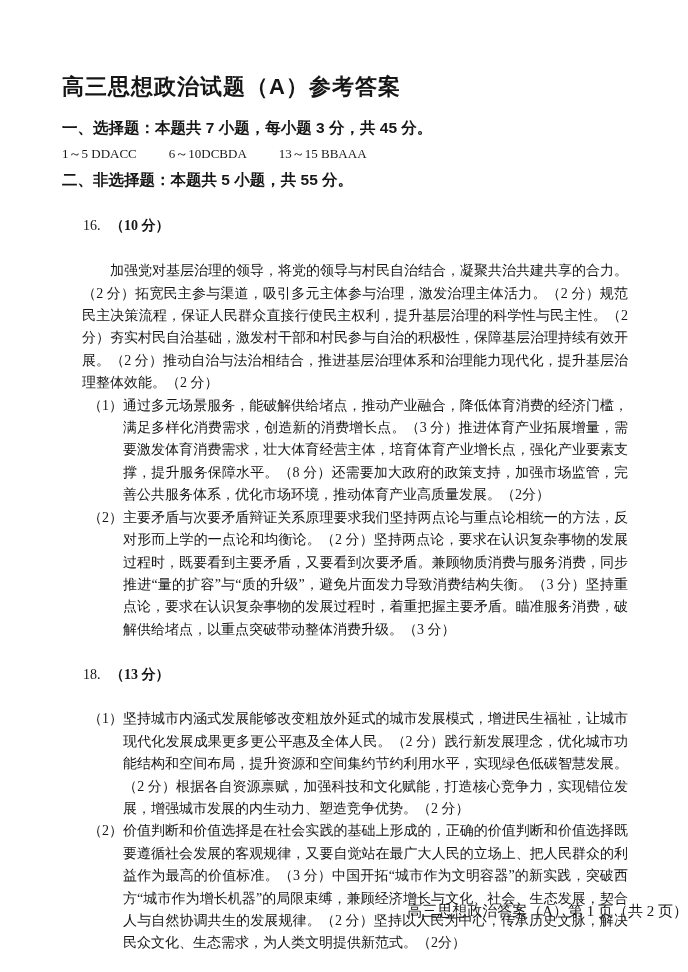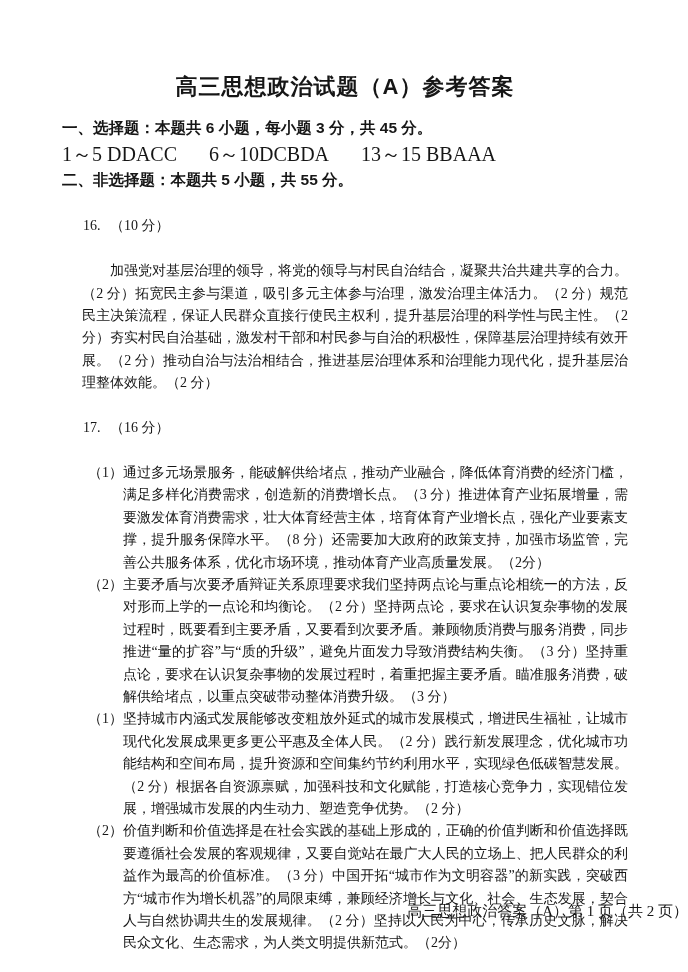--- a/index.html
+++ b/index.html
@@ -13,42 +13,41 @@
     color: #161616;
     font-family: "Liberation Serif", serif;
     padding: 74px 60px 0 62px;
     overflow: hidden;
   }
   .doc-title {
     font-family: "Liberation Sans", sans-serif;
     font-weight: 700;
     font-size: 22px;
     line-height: 26px;
-    text-align: center;
     margin-bottom: 15px;
     letter-spacing: 1px;
   }
   .sec-heading {
     font-family: "Liberation Sans", sans-serif;
     font-weight: 700;
     font-size: 15.5px;
     line-height: 26px;
   }
   .answer-key-row {
     display: flex;
     align-items: center;
-    font-size: 20px;
+    font-size: 13px;
     line-height: 26px;
   }
   .answer-group { white-space: pre; }
   .answer-group + .answer-group { margin-left: 32px; }
   .question { font-size: 14px; line-height: 22.4px; }
   .q-head { white-space: pre; }
   .q-number { display: inline-block; min-width: 22px; font-family: Liberation Serif, serif; }
-  .q-score { margin-left: 5px; }
+  .q-score { margin-left: 5px; font-weight: bold; }
   .q-paragraph {
     margin-left: 20px;
     text-indent: 2em;
     text-align: justify;
   }
   .subitem {
     display: flex;
     margin-left: 26px;
   }
   .subitem-label {
@@ -69,52 +68,52 @@
     line-height: 18px;
   }
 </style>
 </head>
 <body>
 
 <div class="page">
 
   <h1 class="doc-title">高三思想政治试题（A）参考答案</h1>
 
-  <div class="sec-heading">一、选择题：本题共 6 小题，每小题 3 分，共 45 分。</div>
+  <div class="sec-heading">一、选择题：本题共 7 小题，每小题 3 分，共 45 分。</div>
 
   <div class="answer-key-row">
     <span class="answer-group">1～5 DDACC</span>
     <span class="answer-group">6～10DCBDA</span>
     <span class="answer-group">13～15 BBAAA</span>
   </div>
 
   <div class="sec-heading">二、非选择题：本题共 5 小题，共 55 分。</div>
 
   <div class="question">
     <div class="q-head">
       <span class="q-number">16.</span><span class="q-score">（10 分）</span>
     </div>
     <div class="q-paragraph">加强党对基层治理的领导，将党的领导与村民自治结合，凝聚共治共建共享的合力。（2 分）拓宽民主参与渠道，吸引多元主体参与治理，激发治理主体活力。（2 分）规范民主决策流程，保证人民群众直接行使民主权利，提升基层治理的科学性与民主性。（2 分）夯实村民自治基础，激发村干部和村民参与自治的积极性，保障基层治理持续有效开展。（2 分）推动自治与法治相结合，推进基层治理体系和治理能力现代化，提升基层治理整体效能。（2 分）</div>
   </div>
 
   <div class="question">
-    <div class="q-head">
-      <span class="q-number">17.</span><span class="q-score">（16 分）</span>
-    </div>
     <div class="subitem">
       <span class="subitem-label">（1）</span>
       <span class="subitem-text">通过多元场景服务，能破解供给堵点，推动产业融合，降低体育消费的经济门槛，满足多样化消费需求，创造新的消费增长点。（3 分）推进体育产业拓展增量，需要激发体育消费需求，壮大体育经营主体，培育体育产业增长点，强化产业要素支撑，提升服务保障水平。（8 分）还需要加大政府的政策支持，加强市场监管，完善公共服务体系，优化市场环境，推动体育产业高质量发展。（2分）</span>
     </div>
     <div class="subitem">
       <span class="subitem-label">（2）</span>
       <span class="subitem-text">主要矛盾与次要矛盾辩证关系原理要求我们坚持两点论与重点论相统一的方法，反对形而上学的一点论和均衡论。（2 分）坚持两点论，要求在认识复杂事物的发展过程时，既要看到主要矛盾，又要看到次要矛盾。兼顾物质消费与服务消费，同步推进“量的扩容”与“质的升级”，避免片面发力导致消费结构失衡。（3 分）坚持重点论，要求在认识复杂事物的发展过程时，着重把握主要矛盾。瞄准服务消费，破解供给堵点，以重点突破带动整体消费升级。（3 分）</span>
     </div>
   </div>
 
   <div class="question">
+    <div class="q-head">
+      <span class="q-number">18.</span><span class="q-score">（13 分）</span>
+    </div>
     <div class="subitem">
       <span class="subitem-label">（1）</span>
       <span class="subitem-text">坚持城市内涵式发展能够改变粗放外延式的城市发展模式，增进民生福祉，让城市现代化发展成果更多更公平惠及全体人民。（2 分）践行新发展理念，优化城市功能结构和空间布局，提升资源和空间集约节约利用水平，实现绿色低碳智慧发展。（2 分）根据各自资源禀赋，加强科技和文化赋能，打造核心竞争力，实现错位发展，增强城市发展的内生动力、塑造竞争优势。（2 分）</span>
     </div>
     <div class="subitem">
       <span class="subitem-label">（2）</span>
       <span class="subitem-text">价值判断和价值选择是在社会实践的基础上形成的，正确的价值判断和价值选择既要遵循社会发展的客观规律，又要自觉站在最广大人民的立场上、把人民群众的利益作为最高的价值标准。（3 分）中国开拓“城市作为文明容器”的新实践，突破西方“城市作为增长机器”的局限束缚，兼顾经济增长与文化、社会、生态发展，契合人与自然协调共生的发展规律。（2 分）坚持以人民为中心，传承历史文脉，解决民众文化、生态需求，为人类文明提供新范式。（2分）</span>
     </div>
   </div>
 

